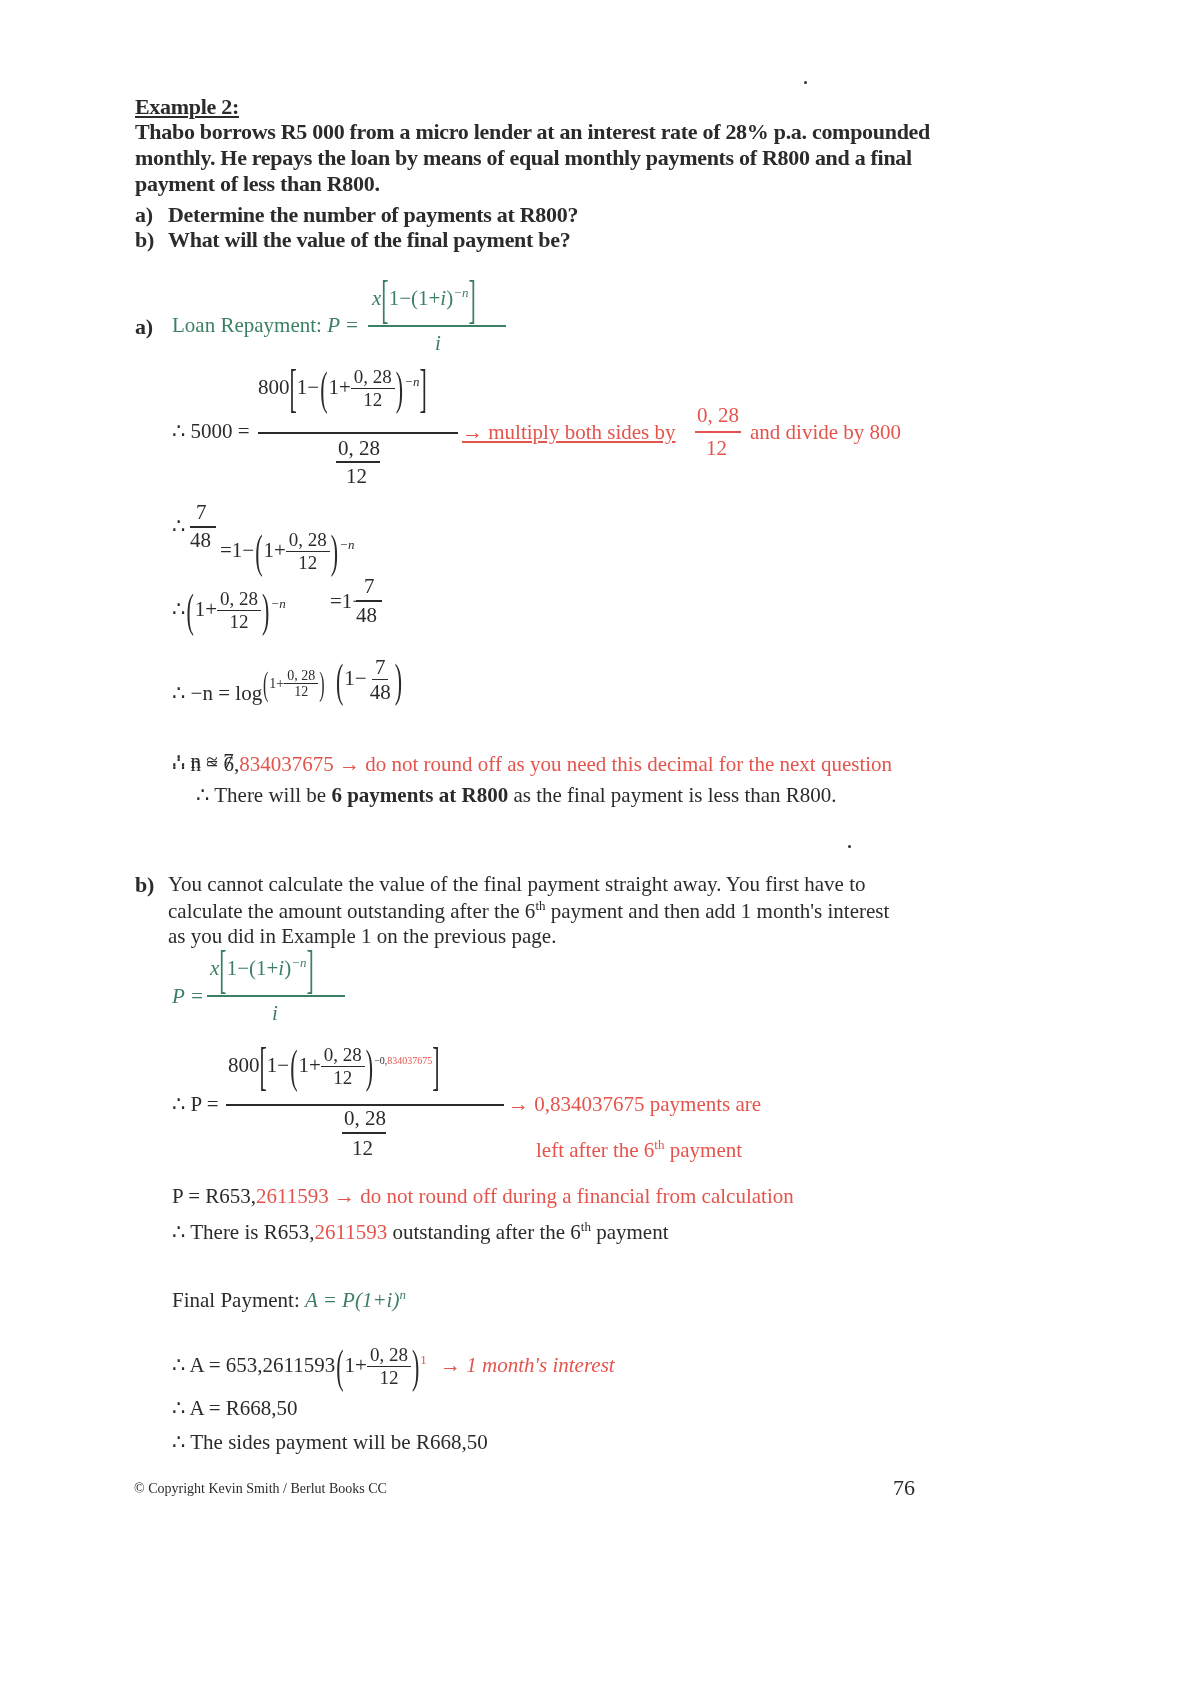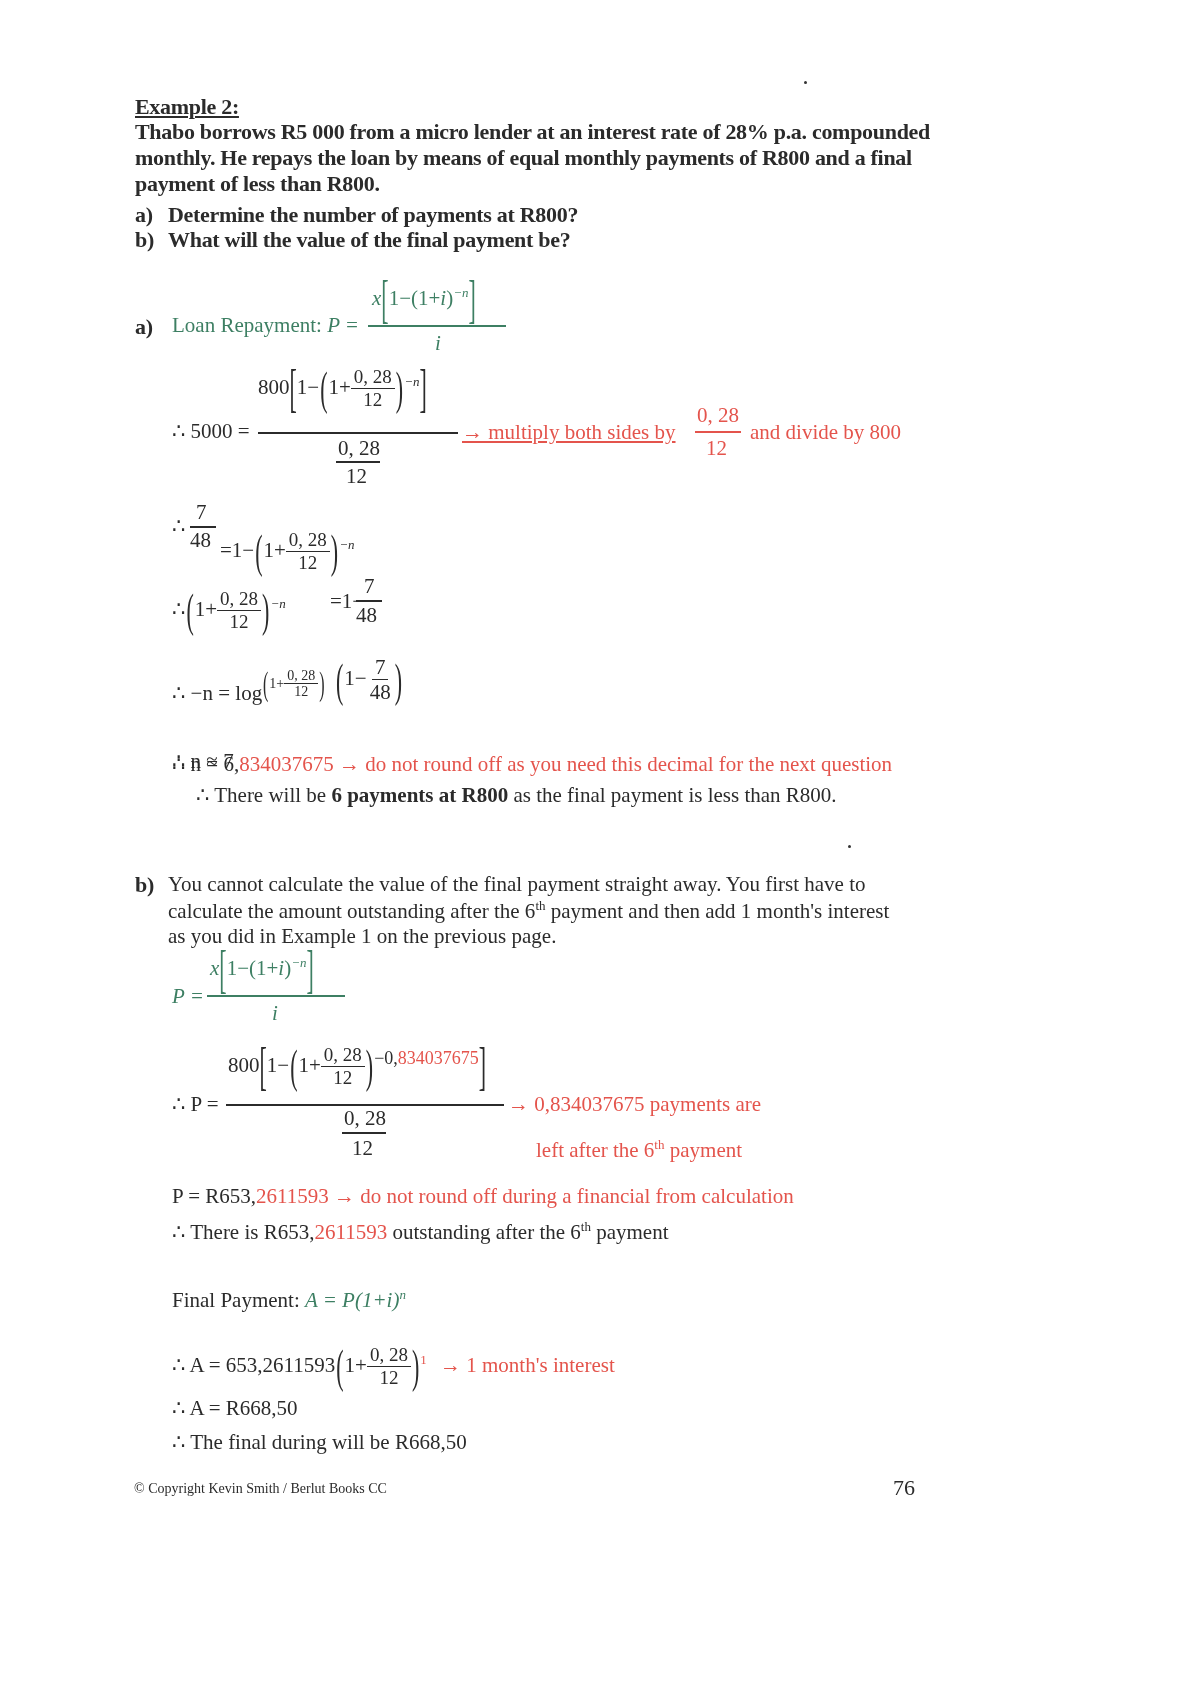--- a/index.html
+++ b/index.html
@@ -123,21 +123,21 @@
 <div class="abs txt green" style="left:210px; top:955px;">
   <span class="ital">x</span><span class="brk">[</span>1−(1+<span class="ital">i</span>)<sup class="ital">−n</sup><span class="brk">]</span>
 </div>
 <div class="gline" style="left:207px; top:995px; width:138px;"></div>
 <div class="abs txt green ital" style="left:272px; top:1001px;">i</div>
 
 <div class="abs txt" style="left:228px; top:1045px;">
   <span>800</span><span class="brk">[</span>1−<span class="paren">(</span>1+<span class="frac" style="font-size:19px;">
       <span class="num">0, 28</span>
       <span class="den">12</span>
-    </span><span class="paren">)</span><sup style="font-size:18px;"><span>−0,</span><span class="red">834037675</span></sup><span class="brk">]</span>
+    </span><span class="paren">)</span><sup style="font-size:10px;"><span>−0,</span><span class="red">834037675</span></sup><span class="brk">]</span>
 </div>
 <div class="abs txt" style="left:172px; top:1092px;">∴ P =</div>
 <div class="mline" style="left:226px; top:1104px; width:278px;"></div>
 <div class="abs txt" style="left:344px; top:1106px;">0, 28</div>
 <div class="mline" style="left:342px; top:1132px; width:44px;"></div>
 <div class="abs txt" style="left:352px; top:1136px;">12</div>
 <div class="abs txt red" style="left:508px; top:1092px;">→ 0,834037675 payments are</div>
 <div class="abs txt red" style="left:536px; top:1137px;">
   <span>left after the 6</span><sup>th</sup><span> payment</span>
 </div>
@@ -150,19 +150,19 @@
 </div>
 
 <div class="abs txt" style="left:172px; top:1287px;">
   <span>Final Payment: </span><span class="green ital">A = P(1+i)</span><sup class="green ital">n</sup>
 </div>
 <div class="abs txt" style="left:172px; top:1345px;">
   <span>∴ A = 653,2611593</span><span class="paren">(</span>1+<span class="frac" style="font-size:19px;">
       <span class="num">0, 28</span>
       <span class="den">12</span>
     </span><span class="paren">)</span><sup class="red">1</sup>
-  <span class="red" style="margin-left:8px;">→ 1 month's interest</span>
+  <span class="red" style="margin-left:8px;font-style:italic;">→ 1 month's interest</span>
 </div>
 <div class="abs txt" style="left:172px; top:1396px;">∴ A = R668,50</div>
-<div class="abs txt" style="left:172px; top:1430px;">∴ The final during will be R668,50</div>
+<div class="abs txt" style="left:172px; top:1430px;">∴ The sides payment will be R668,50</div>
 
 <div class="abs footer" style="left:134px; top:1481px;">© Copyright Kevin Smith / Berlut Books CC</div>
 <div class="abs pg" style="left:893px; top:1475px;">76</div>
 
 </body></html>

